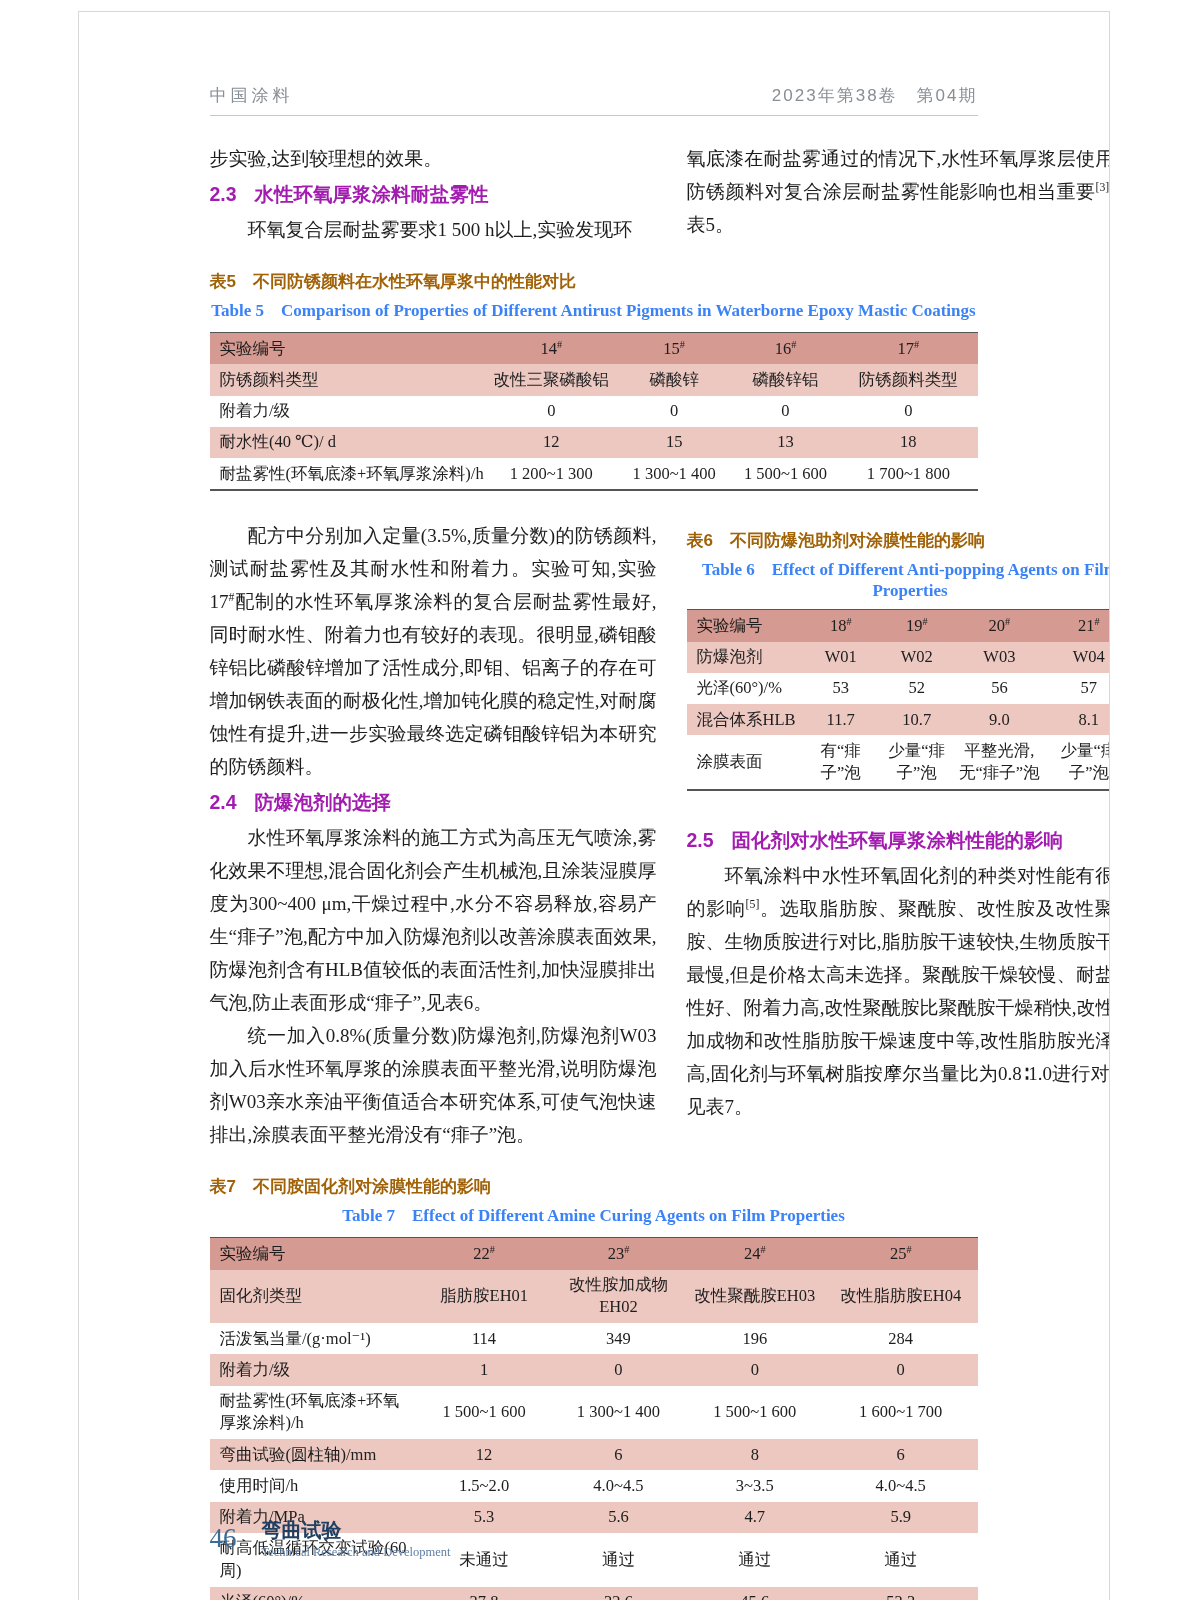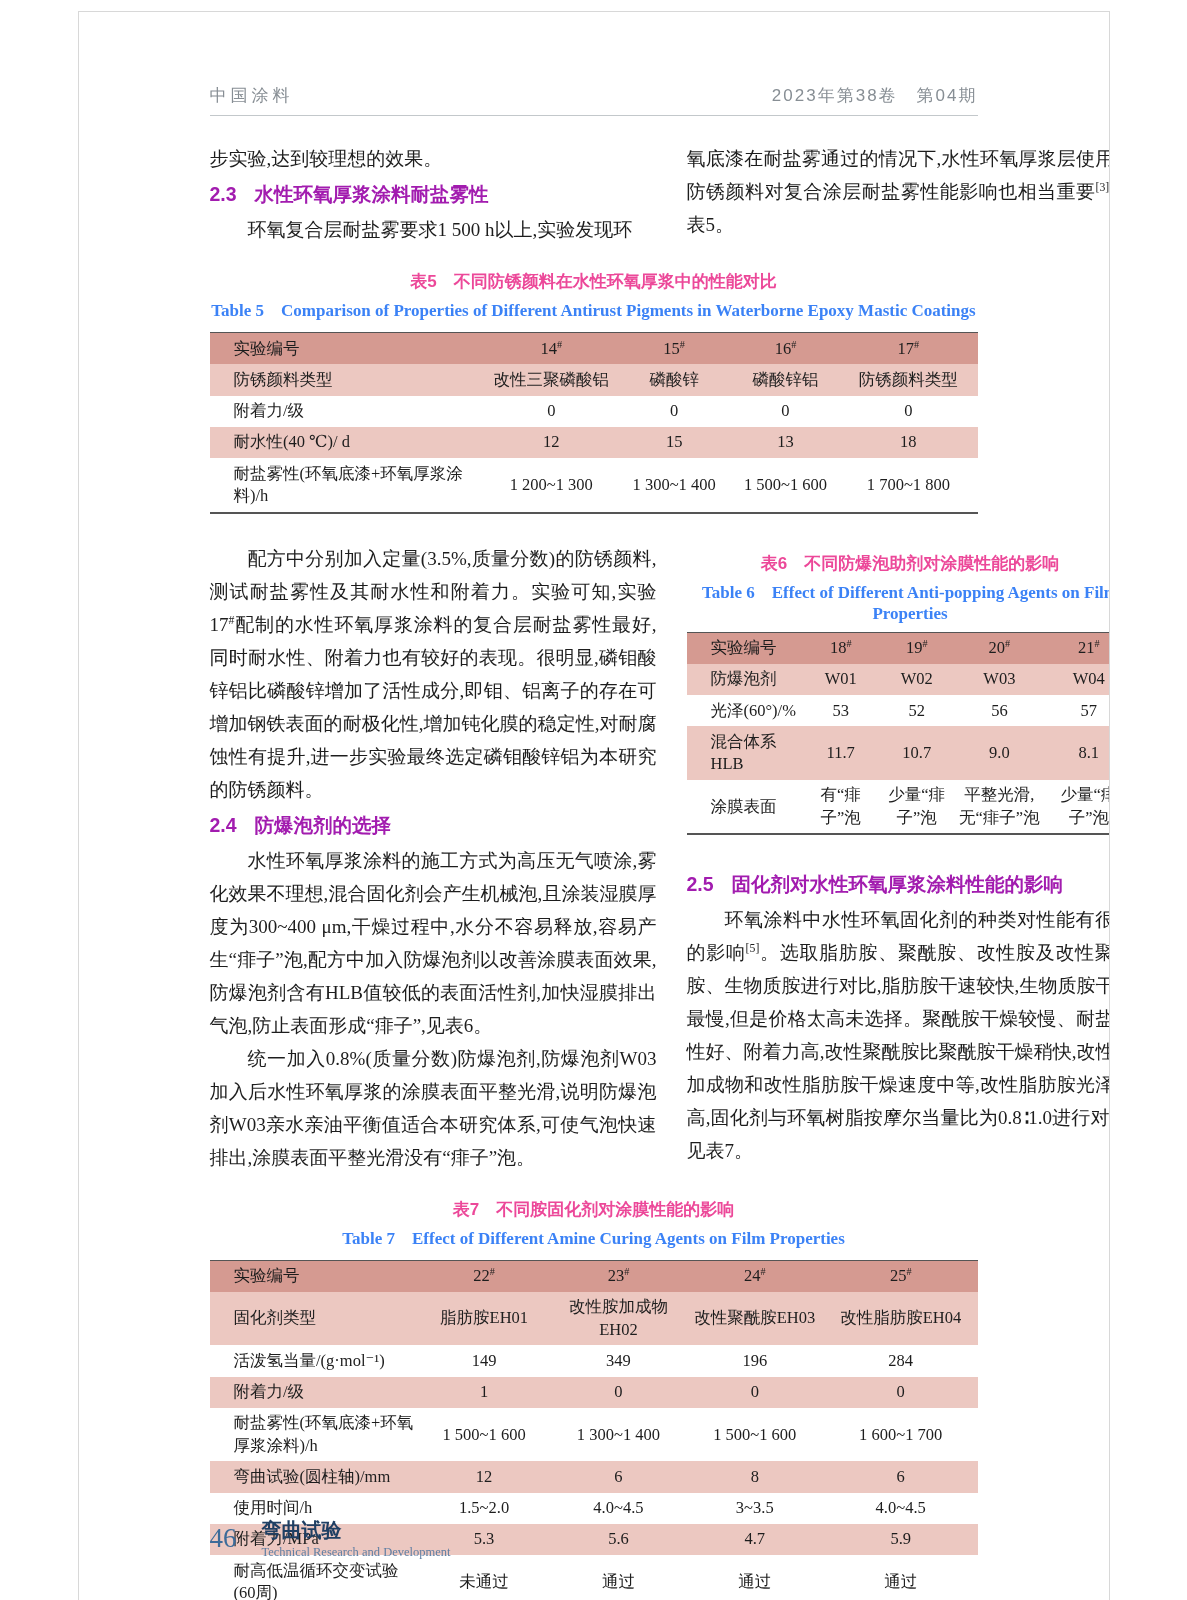--- a/index.html
+++ b/index.html
@@ -40,36 +40,36 @@
     margin:3px 0 2px 0;
   }
   .sec-head .num{margin-right:18px;}
   sup{font-size:0.62em;line-height:0;}
   .cols-1{margin-top:26px;}
   .cols-2{margin-top:28px;}
   
   .tblblock{margin-top:24px;}
   .cap-cn{
     font-family:"Liberation Sans","DejaVu Sans",sans-serif;
-    font-weight:bold;font-size:17px;text-align:center;margin:0 0 6px 0;color:#ec4899;
+    font-weight:bold;font-size:17px;text-align:left;margin:0 0 6px 0;color:#a16207;
   }
   .cap-en{
     font-family:"Liberation Serif","DejaVu Serif",serif;
     font-weight:bold;font-size:17px;text-align:center;margin:0 0 10px 0;color:#3b82f6;
   }
   table.datatbl{
     width:100%;border-collapse:collapse;table-layout:fixed;
     font-size:16.5px;
     border-top:1.5px solid #555;border-bottom:2px solid #555;
   }
   table.datatbl td{
     text-align:center;vertical-align:middle;
     padding:4.5px 2px;line-height:1.35;
   }
-  table.datatbl td.lbl{text-align:left;padding-left:24px;}
+  table.datatbl td.lbl{text-align:left;padding-left:10px;}
   tr.hdr td{background:#d59a91;}
   tbody tr:nth-child(even) td{background:#ecc8c1;}
   .t6wrap{margin-top:10px;}
   .t6wrap .cap-en{margin-bottom:8px;}
   .gap-25{height:30px;}
   
   .footer{
     position:absolute;left:131px;bottom:52px;
     display:flex;align-items:flex-start;
   }
@@ -259,21 +259,21 @@
         </tr>
         <tr>
           <td class="lbl">固化剂类型</td>
           <td>脂肪胺EH01</td>
           <td>改性胺加成物EH02</td>
           <td>改性聚酰胺EH03</td>
           <td>改性脂肪胺EH04</td>
         </tr>
         <tr>
           <td class="lbl">活泼氢当量/(g·mol⁻¹)</td>
-          <td>149</td>
+          <td>114</td>
           <td>349</td>
           <td>196</td>
           <td>284</td>
         </tr>
         <tr>
           <td class="lbl">附着力/级</td>
           <td>1</td>
           <td>0</td>
           <td>0</td>
           <td>0</td>

